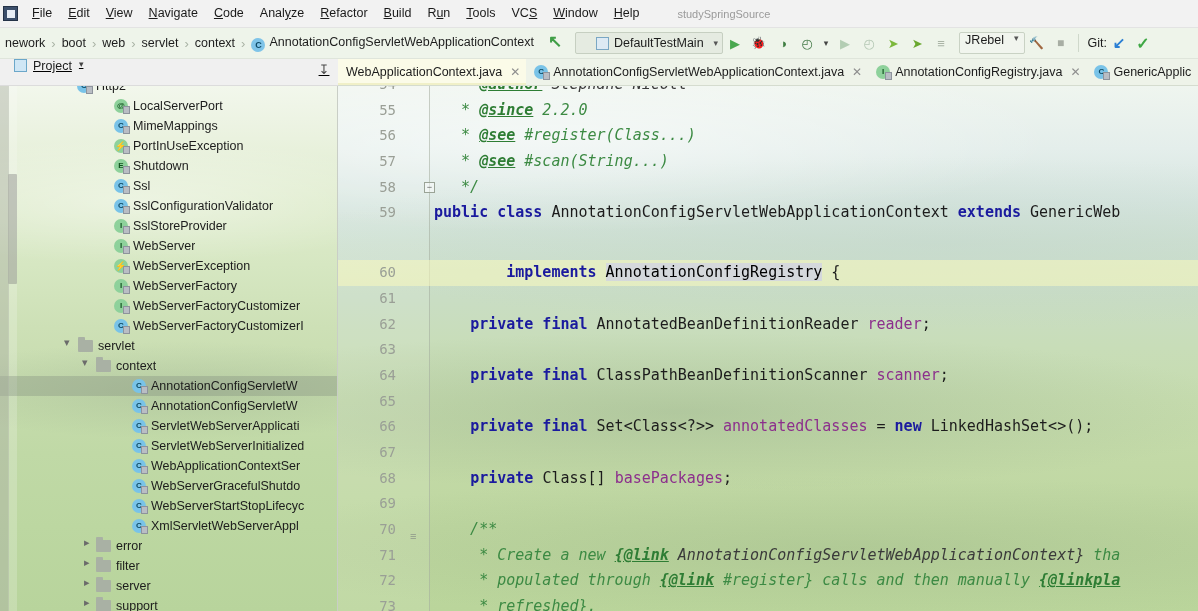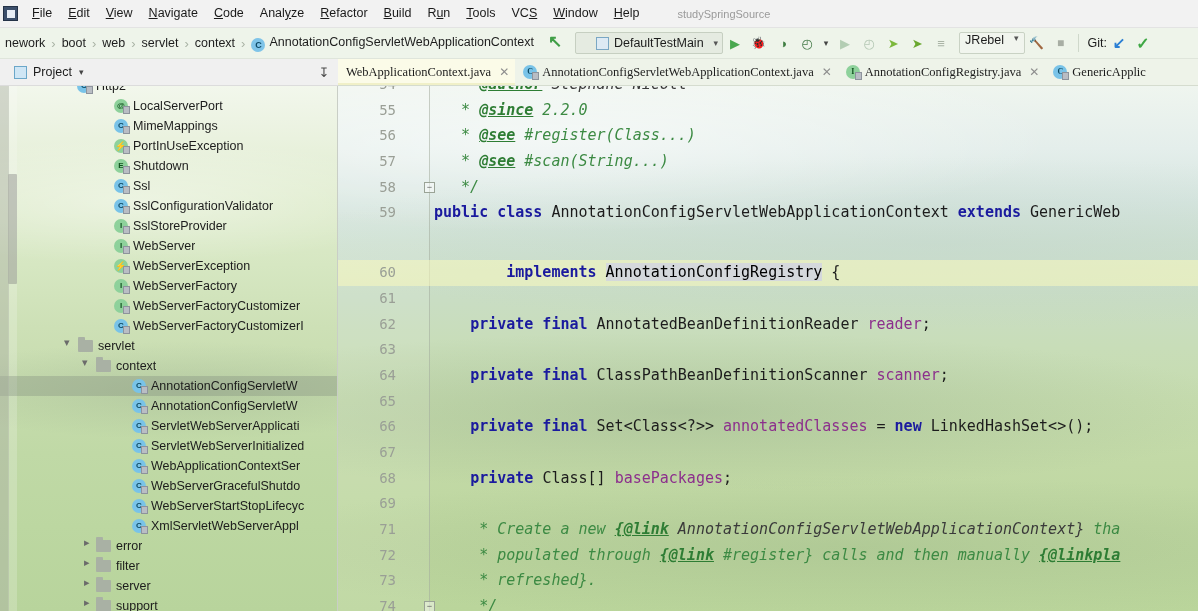--- a/index.html
+++ b/index.html
@@ -112,22 +112,22 @@
     background:#f1f5ee; border:1px solid #c9d2c4; border-radius:2px;
     padding:0 5px;
   }
   .jrebel-sel .lbl{ font-size:12.5px; color:#1c1c1c; }
   .jrebel-sel .cv{ margin-left:10px; font-size:9px; color:#555; }
   .git-label { font-size:12.5px; color:#1c1c1c; margin-left:4px; }
 
   
   .proj-header {
     position:absolute; left:0; top:59px; width:384px; height:27px;
-    background:#f0f0f0; display:flex; align-items:center;
-    border-bottom:1px solid #dcdcdc; border-right:1px solid #d6d6d6; z-index:18;
+    background:#f0f0f0; display:flex; 
+    border-bottom:1px solid #dcdcdc; border-right:1px solid #d6d6d6; z-index:18;text-decoration:underline;
   }
   .ph-icon{
     width:13px; height:13px; background:#cfe6f5; border:1px solid #6ba7c9;
     margin-left:14px; margin-right:6px; flex:0 0 auto;
   }
   .ph-title{ font-size:12.5px; color:#1c1c1c; }
   .ph-caret{ font-size:9px; color:#444; margin-left:7px; }
   .ph-spacer{ flex:1 1 auto; }
   .ph-btn{ width:20px; height:20px; display:flex; align-items:center;
            justify-content:center; font-size:12px; color:#555; }
@@ -194,21 +194,21 @@
   .rlabel{ overflow:hidden; }
 
   
   .tabs {
     position:absolute; left:338px; top:59px; width:860px; height:27px;
     background:#eef3e9; display:flex; align-items:stretch; z-index:18;
     border-bottom:1px solid #d5dccf; overflow:hidden;
   }
   .tab {
     display:flex; align-items:center; padding:0 6px 0 8px; white-space:nowrap;
-    font-size:12.5px; color:#1c1c1c; position:relative; flex:0 0 auto;font-family:Liberation Serif, serif;
+    font-size:12.5px; color:#1c1c1c; position:relative; flex:0 0 auto;
   }
   .tab.active { background:#fbfbe8; }
   .tab.active:after{
     content:""; position:absolute; left:0; right:0; bottom:0; height:2px;
     background:#f0f0c8;
   }
   .tab-ic{
     width:14px; height:14px; border-radius:50%; margin-right:5px;
     font-size:8px; font-weight:bold; text-align:center; line-height:14px;
     flex:0 0 auto; position:relative;
@@ -549,20 +549,21 @@
         <div class="cline hl" style="top: 0px; margin-top: 34px;"><span class="lnum">60</span><span class="ctext"><span class="typ">        </span><span class="kw">implements </span><span class="hlword">AnnotationConfigRegistry</span><span class="typ"> {</span></span></div>
         <div class="cline" style="top: 0px;"><span class="lnum">61</span><span class="ctext"></span></div>
         <div class="cline" style="top: 0px;"><span class="lnum">62</span><span class="ctext"><span class="typ">    </span><span class="kw">private final </span><span class="typ">AnnotatedBeanDefinitionReader </span><span class="fld">reader</span><span class="typ">;</span></span></div>
         <div class="cline" style="top: 0px;"><span class="lnum">63</span><span class="ctext"></span></div>
         <div class="cline" style="top: 0px;"><span class="lnum">64</span><span class="ctext"><span class="typ">    </span><span class="kw">private final </span><span class="typ">ClassPathBeanDefinitionScanner </span><span class="fld">scanner</span><span class="typ">;</span></span></div>
         <div class="cline" style="top: 0px;"><span class="lnum">65</span><span class="ctext"></span></div>
         <div class="cline" style="top: 0px;"><span class="lnum">66</span><span class="ctext"><span class="typ">    </span><span class="kw">private final </span><span class="typ">Set&lt;Class&lt;?&gt;&gt; </span><span class="fld">annotatedClasses</span><span class="typ"> = </span><span class="kw">new </span><span class="typ">LinkedHashSet&lt;&gt;();</span></span></div>
         <div class="cline" style="top: 0px;"><span class="lnum">67</span><span class="ctext"></span></div>
         <div class="cline" style="top: 0px;"><span class="lnum">68</span><span class="ctext"><span class="typ">    </span><span class="kw">private </span><span class="typ">Class[] </span><span class="fld">basePackages</span><span class="typ">;</span></span></div>
         <div class="cline" style="top: 0px;"><span class="lnum">69</span><span class="ctext"></span></div>
+        <div class="cline" style="top: 0px;"><span class="lnum">70</span><span class="gutter-run" style="top: 7px;">≡</span><span class="ctext"><span class="cmt">    /**</span></span></div>
         <div class="cline" style="top: 0px;"><span class="lnum">71</span><span class="ctext"><span class="cmt">     * Create a new </span><span class="cmtb">{@link</span><span class="cmtt"> AnnotationConfigServletWebApplicationContext}</span><span class="cmt"> tha</span></span></div>
         <div class="cline" style="top: 0px;"><span class="lnum">72</span><span class="ctext"><span class="cmt">     * populated through </span><span class="cmtb">{@link</span><span class="cmt"> #register}</span><span class="cmt"> calls and then manually </span><span class="cmtb">{@linkpla</span></span></div>
         <div class="cline" style="top: 0px;"><span class="lnum">73</span><span class="ctext"><span class="cmt">     * refreshed}.</span></span></div>
         <div class="cline" style="top: 0px;"><span class="lnum">74</span><span class="fold-mark" style="top: 7px;">−</span><span class="ctext"><span class="cmt">     */</span></span></div>
       </div>
   </div>
 
 </div>
 
 </body></html>

